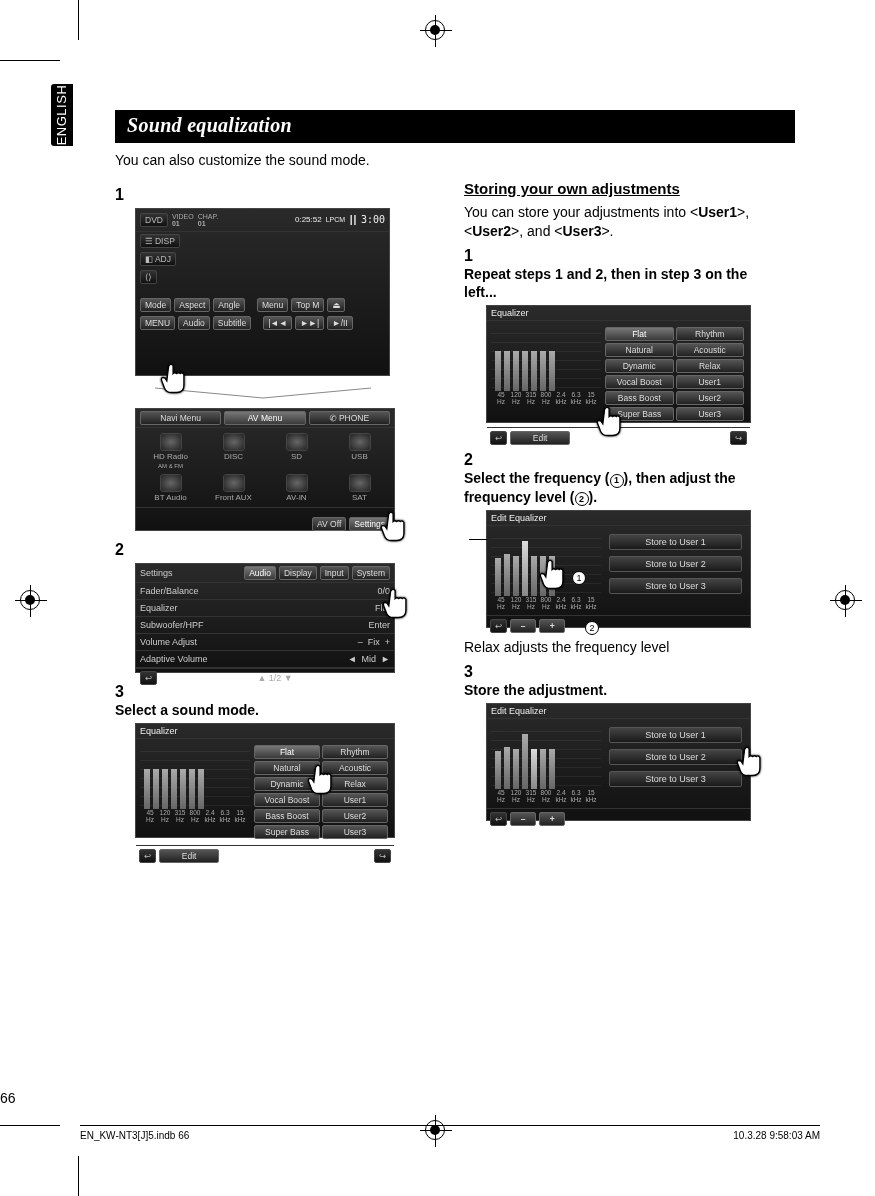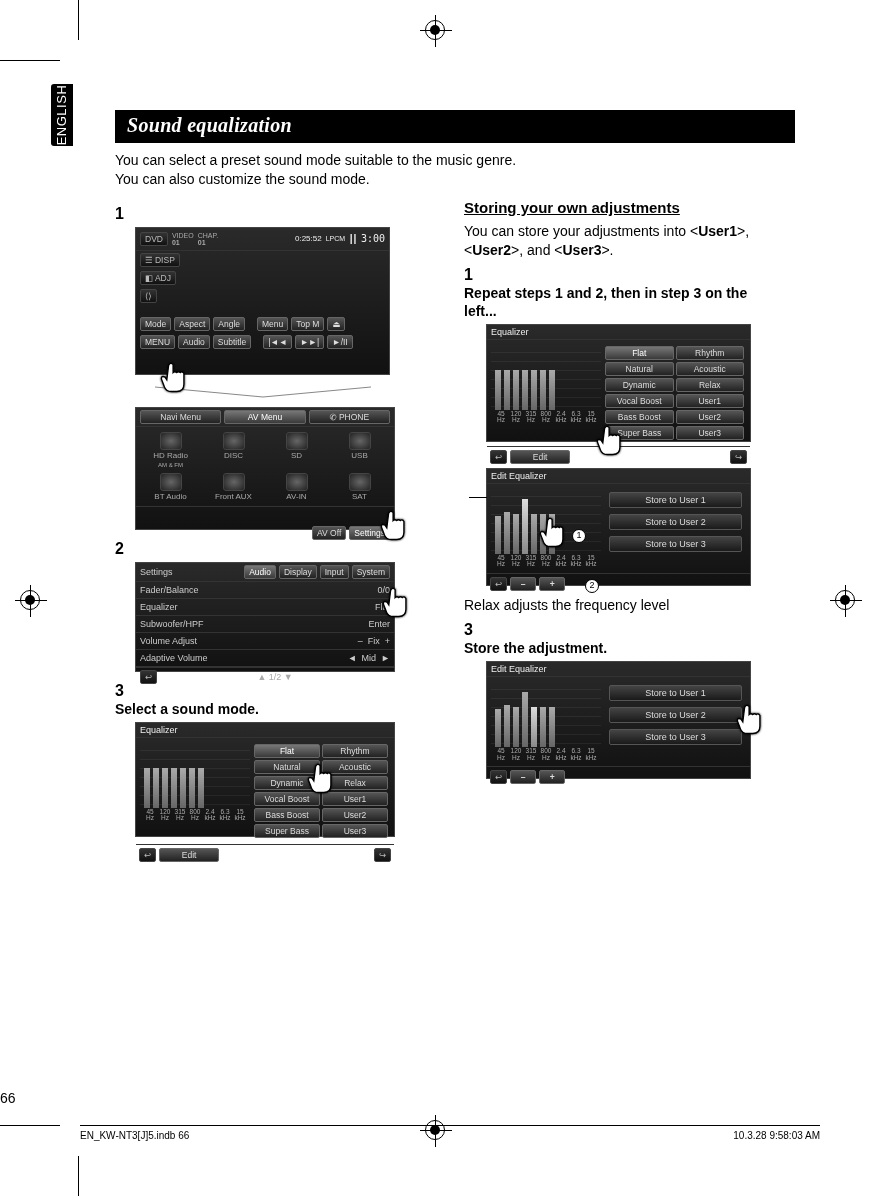--- a/index.html
+++ b/index.html
@@ -126,21 +126,21 @@
     position: relative;
   }
   .shot .topbar { display:flex; align-items:center; gap:4px; padding:3px 4px; border-bottom:1px solid #333;}
   .pill { background: linear-gradient(#555,#222); border:1px solid #666; padding:1px 4px; border-radius:2px; font-size:8.5px; white-space:nowrap; color:#ddd;}
   .pill.sel { background: linear-gradient(#777,#3a3a3a); color:#fff;}
   .pill.dark { background: linear-gradient(#333,#111); border-color:#444; color:#bbb;}
   .row { display:flex; gap:3px; padding:2px 4px; align-items:center;}
   .rowline { border-bottom:1px solid #333; padding:3px 4px; display:flex; justify-content:space-between; color:#ccc;}
   .grow { flex:1; }
 
-  .shot1 { width: 255px; height: 148px; }
+  .shot1 { width: 255px; height: 168px; }
   .shot1b { width: 260px; height: 123px; }
   .shot2 { width: 260px; height: 110px; margin-left:20px;}
   .shot3 { width: 260px; height: 115px; margin-left:20px;}
   .shotR { width: 265px; height: 118px; margin-left:22px;}
 
   .transition-chevron {
     width: 255px; height: 16px; margin: 0 0 6px 20px;
     color:#999; text-align:center;
   }
   .transition-chevron svg { width: 220px; height: 14px; }
@@ -213,21 +213,20 @@
     <div class="reg-inner"></div>
   </div>
 
 <div class="page">
 
   <div class="title-bar">Sound equalization</div>
 
   <div class="lang-tab">ENGLISH</div>
 
   <div class="intro">
-    <div>You can select a preset sound mode suitable to the music genre.</div>
     <div>You can also customize the sound mode.</div>
   </div>
 
   <div class="cols">
 
     <div class="col">
 
       <div class="steprow">
         <span class="stepnum">1</span>
       </div>
@@ -293,21 +292,21 @@
         <div class="sourcegrid">
           <div class="srcitem"><div class="srcicon"></div><span>HD Radio</span><br><span style="font-size:6px">AM &amp; FM</span></div>
           <div class="srcitem"><div class="srcicon"></div><span>DISC</span></div>
           <div class="srcitem"><div class="srcicon"></div><span>SD</span></div>
           <div class="srcitem"><div class="srcicon"></div><span>USB</span></div>
           <div class="srcitem"><div class="srcicon"></div><span>BT Audio</span></div>
           <div class="srcitem"><div class="srcicon"></div><span>Front AUX</span></div>
           <div class="srcitem"><div class="srcicon"></div><span>AV-IN</span></div>
           <div class="srcitem"><div class="srcicon"></div><span>SAT</span></div>
         </div>
-        <div class="row" style="justify-content:flex-end; border-top:1px solid #333; padding-top:19px;">
+        <div class="row" style="justify-content:flex-end; border-top:1px solid #333; padding-top:9px;">
           <span class="pill">AV Off</span>
           <span class="pill sel">Settings</span>
         </div>
         <div class="hand" style="right:-18px; bottom:-15px;">
           <svg viewBox="0 0 40 40">
               <path d="M14 6 q2 -4 5 -1 l0 9 q2 -2 4 0 q2 -2 4 0 q2 -2 4 1 l0 12 q0 8 -8 8 l-6 0 q-6 0 -8 -6 l-3 -8 q0 -4 4 -2 l2 3 z" fill="#fff" stroke="#000" stroke-width="1.5"></path>
             </svg>
         </div>
       </div>
 
@@ -511,20 +510,26 @@
         </div>
         <div class="hand" style="left:105px; bottom:-18px;">
           <svg viewBox="0 0 40 40">
               <path d="M14 6 q2 -4 5 -1 l0 9 q2 -2 4 0 q2 -2 4 0 q2 -2 4 1 l0 12 q0 8 -8 8 l-6 0 q-6 0 -8 -6 l-3 -8 q0 -4 4 -2 l2 3 z" fill="#fff" stroke="#000" stroke-width="1.5"></path>
             </svg>
         </div>
       </div>
 
       <div style="height:12px"></div>
 
+      <div class="steprow">
+        <span class="stepnum">2</span>
+        <span class="steptxt">
+          <span>Select the frequency (</span><span class="callout-circle">1</span><span>), then adjust the frequency level (</span><span class="callout-circle">2</span><span>).</span>
+        </span>
+      </div>
 
       <div class="shot shotR">
         <div class="row" style="border-bottom:1px solid #333;">
             <span>Edit Equalizer</span>
           </div>
         <div class="eq-grid">
           <div>
             <div class="eq-bars">
               <div class="b" style="height:38px"></div>
                 <div class="b" style="height:42px"></div>

